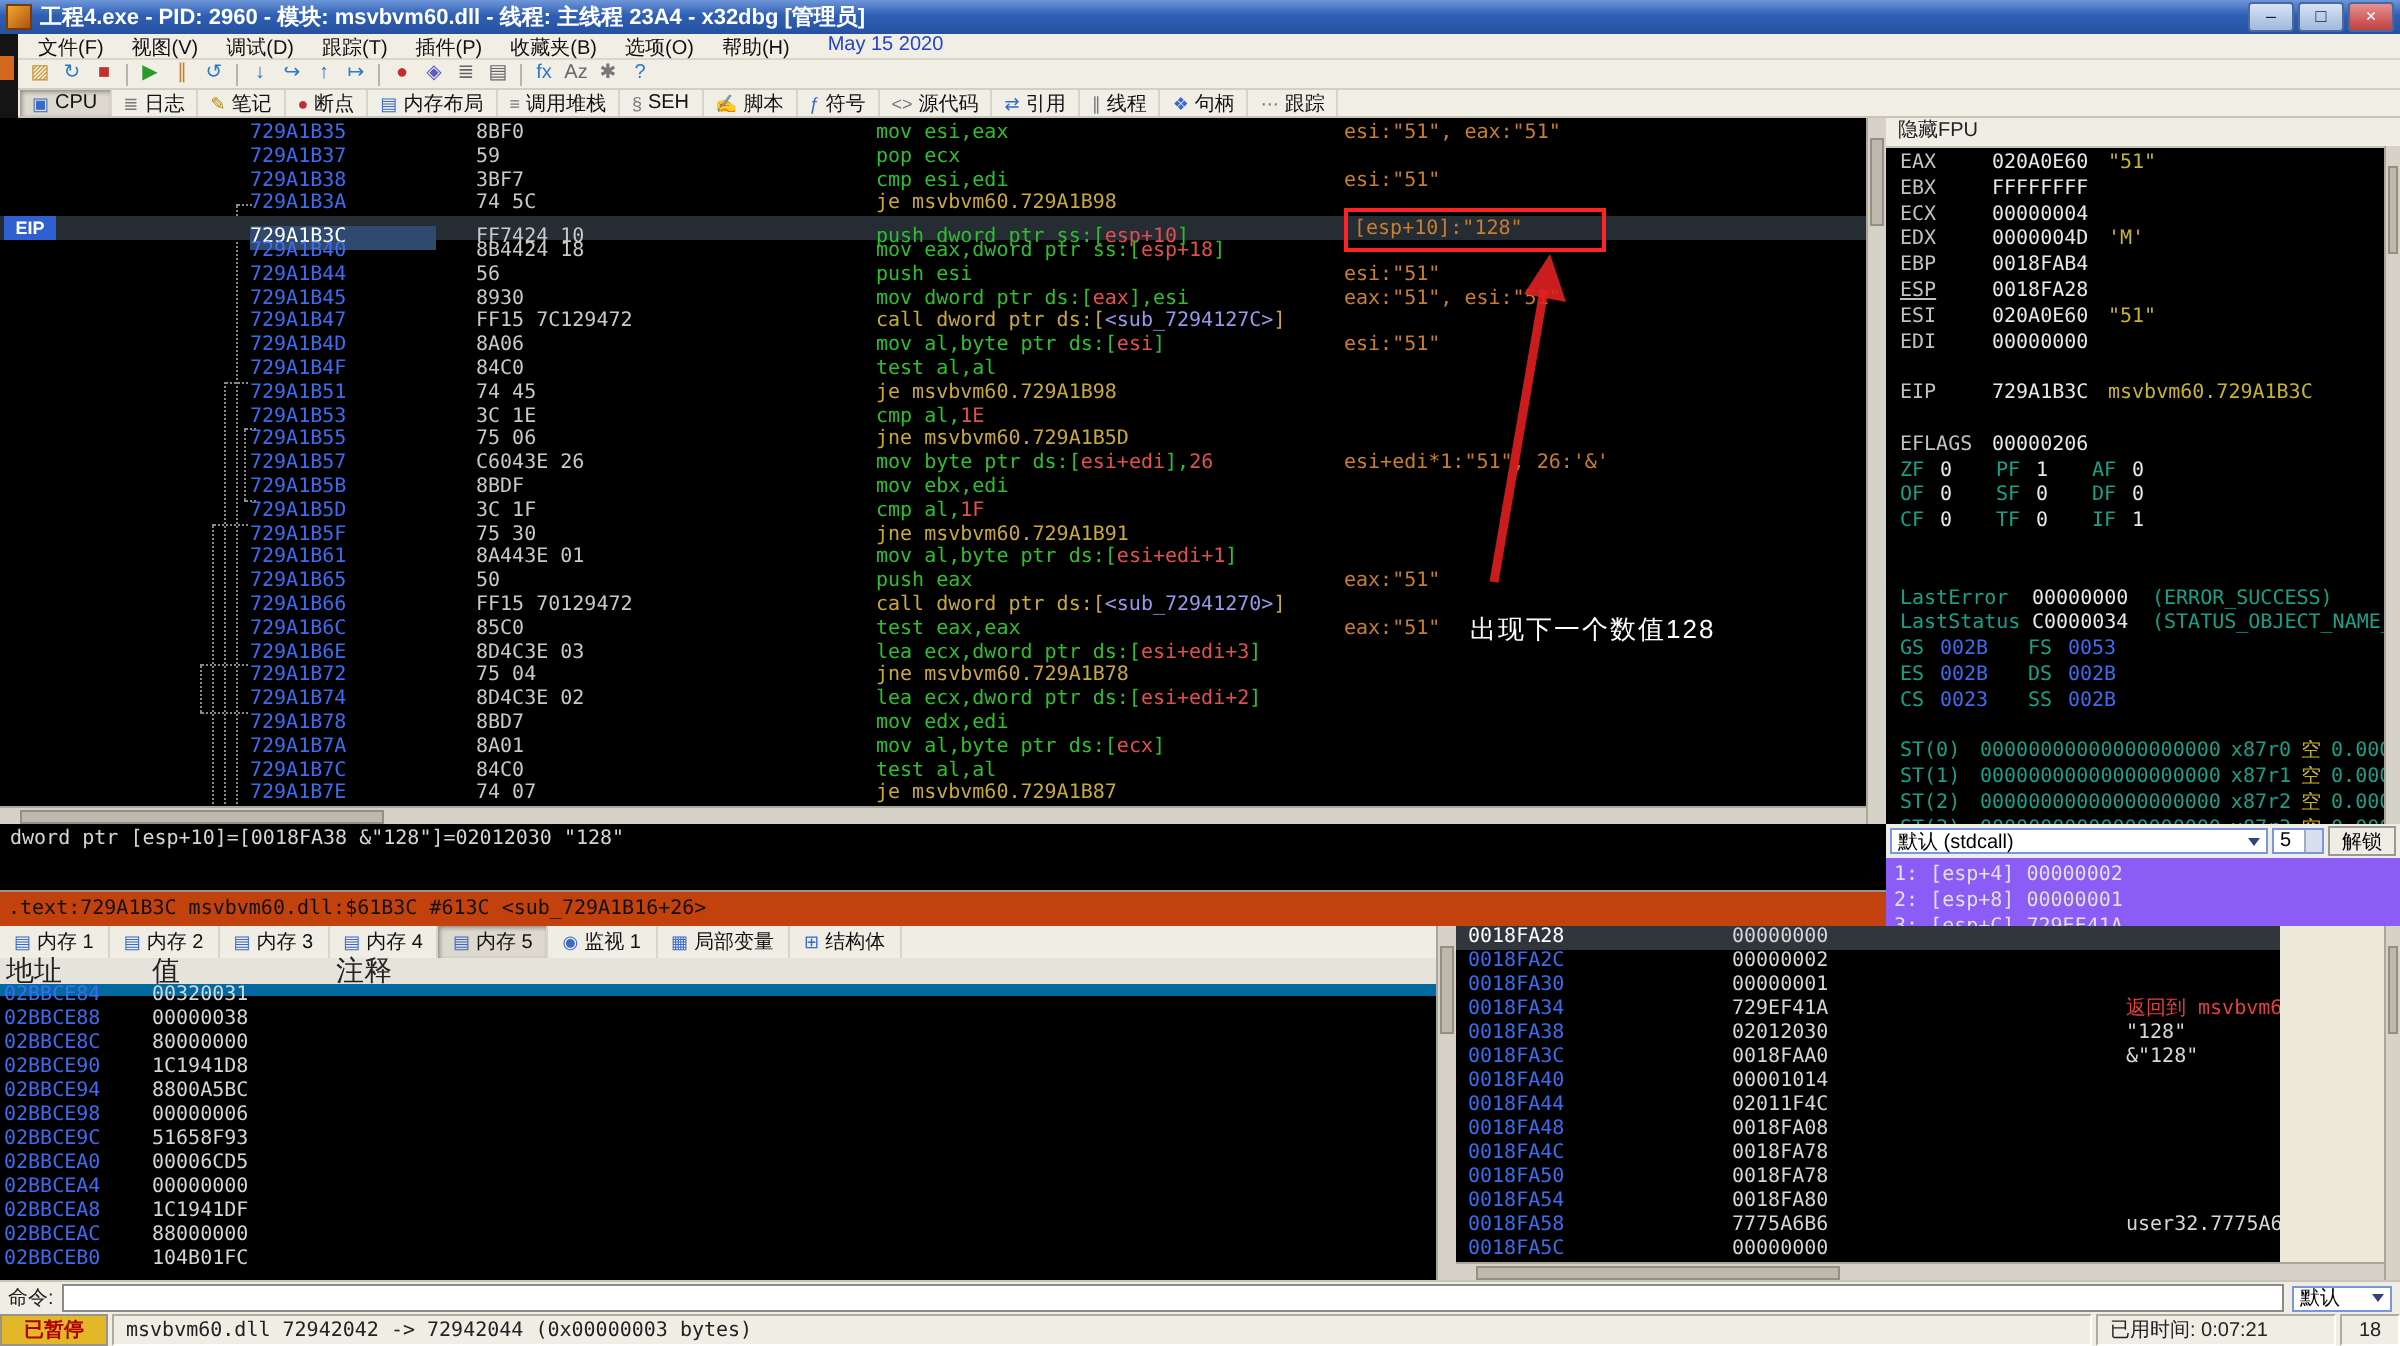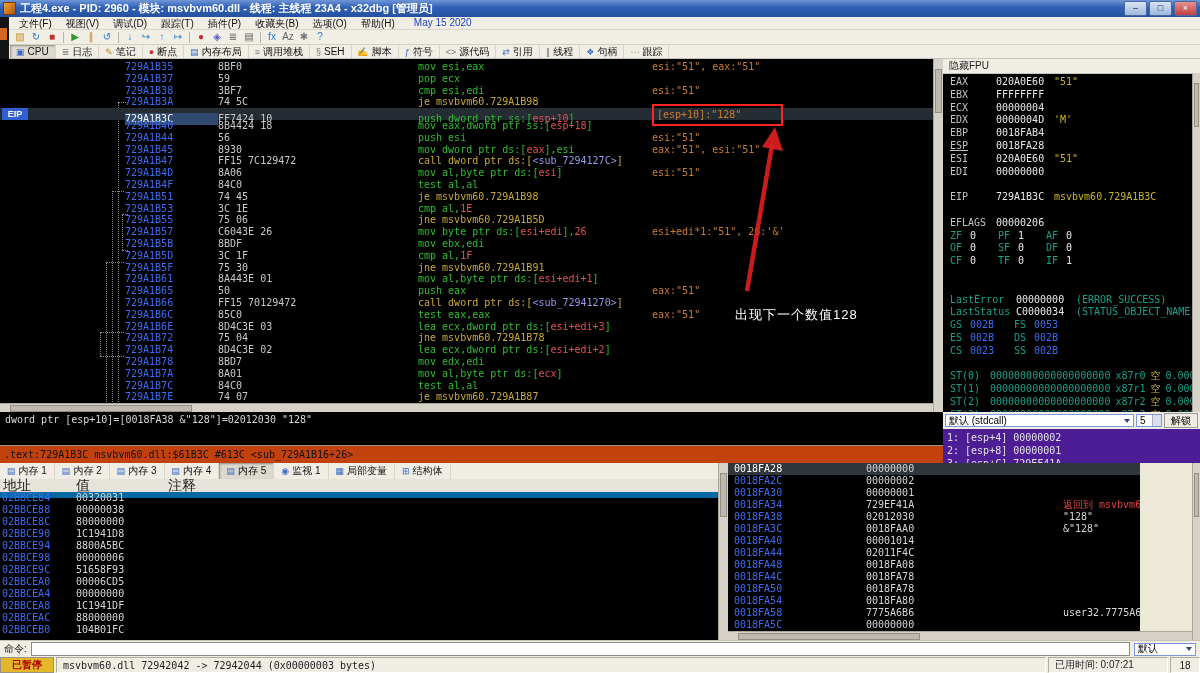--- a/index.html
+++ b/index.html
@@ -40,21 +40,21 @@
 
   
   .main{position:absolute;top:59px;left:0;width:1200px;height:353px;}
   .disasm{position:absolute;left:0;top:0;width:933px;height:353px;background:#000;overflow:hidden;
     font-family:"DejaVu Sans Mono",monospace;font-size:10px;}
   #drows{position:absolute;top:2px;left:0;right:0;}
   .drow{height:11.8px;line-height:11.8px;white-space:nowrap;}
   .drow.sel{background:#262C33;}
   .a{display:inline-block;width:93px;margin-left:125px;color:var(--c-addr,#3E6CF0);}
   .drow.sel .a{color:#FFFFFF;background:#2F4A6E;}
-  .b{display:inline-block;width:200px;color:#C9C9C9;}
+  .b{display:inline-block;width:200px;color:#C9C9C9;margin-left:20px;}
   .i{display:inline-block;width:234px;}
   .i-op{color:var(--c-green,#2FBE2F);}
   .i-jmp,.i-call{color:var(--c-gold,#C9A93A);}
   .mem,.imm{color:var(--c-red,#E05050);}
   .sym{color:var(--c-violet,#9898EC);}
   .c{color:var(--c-comment,#C87E2E);}
   .c.boxed{display:inline-block;border:2px solid var(--c-boxred,#FF2323);padding:3px 40px 3px 3px;
     position:relative;top:-4px;z-index:3;}
   .jline{position:absolute;border-left:1px dotted #8A8A8A;width:0;}
   .jstub{position:absolute;border-top:1px dotted #8A8A8A;height:0;}
@@ -98,21 +98,21 @@
   .pad{margin-left:5px;margin-top:48px;}
 
   
   .infobox{position:absolute;top:412px;left:0;width:943px;height:33px;background:#000;color:#D6D6D6;
     font-family:"DejaVu Sans Mono",monospace;font-size:10px;padding:2px 5px;box-sizing:border-box;}
   .addrline{position:absolute;top:445px;left:0;width:943px;height:18px;background:#c2410c;
     border-top:1px solid #9A968A;color:#111;font-family:"DejaVu Sans Mono",monospace;font-size:10px;
     line-height:17px;padding-left:4px;box-sizing:border-box;}
 
   
-  .args{position:absolute;left:943px;top:412px;width:257px;height:51px;background:#4c1d95;}
+  .args{position:absolute;left:943px;top:412px;width:257px;height:51px;background:#8b5cf6;}
   .args-controls{height:17px;background:#EFEDE4;display:flex;align-items:center;gap:2px;
     padding:0 2px;box-sizing:border-box;}
   .combo{background:#FFF;border:1px solid #7A96DF;height:13px;display:flex;align-items:center;
     font-size:10px;padding:0 3px;box-sizing:border-box;}
   .caret{width:0;height:0;border-left:3px solid transparent;border-right:3px solid transparent;
     border-top:4px solid #334477;margin-left:auto;}
   .args .combo{flex:1;}
   .spin{background:#FFF;border:1px solid #7A96DF;height:13px;width:26px;font-size:10px;display:flex;
     align-items:center;padding-left:3px;position:relative;box-sizing:border-box;}
   .spin-btns{position:absolute;right:0;top:0;bottom:0;width:8px;background:#D8E0F0;border-left:1px solid #AAB;}
@@ -151,21 +151,21 @@
   .scom.red{color:#E04040;}
   .stack-hsb{left:728px;top:168px;width:464px;height:9px;}
   .stack-sb{left:1192px;top:0;width:8px;height:177px;}
 
   
   .cmdrow{position:absolute;top:640px;left:0;width:1200px;height:17px;background:#EFEDE4;
     border-top:1px solid #C8C4B8;display:flex;align-items:center;gap:4px;padding:0 4px;
     box-sizing:border-box;font-size:10px;}
   .cmdlabel{color:#222;}
   .cmdinput{flex:1;height:12px;border:1px solid #8A8A8A;background:#FFF;font-size:10px;padding:0 2px;}
-  .cmdcombo{width:62px;gap:12px;}
+  .cmdcombo{width:50px;gap:12px;}
   .statusbar{position:absolute;top:657px;left:0;width:1200px;height:16px;background:#EFEDE4;
     display:flex;align-items:stretch;font-size:10px;}
   .badge{width:54px;background:#E2B828;color:#B00000;font-weight:bold;display:flex;align-items:center;
     justify-content:center;border:1px solid #99948A;box-sizing:border-box;}
   .sbmsg{flex:1;display:flex;align-items:center;padding-left:6px;border:1px solid;
     border-color:#B0ACA0 #FFF #FFF #B0ACA0;margin-left:2px;color:#222;
     font-family:"DejaVu Sans Mono",monospace;}
   .sbtime{width:112px;display:flex;align-items:center;padding-left:6px;border:1px solid;
     border-color:#B0ACA0 #FFF #FFF #B0ACA0;margin-left:2px;color:#222;}
   .sbextra{width:28px;display:flex;align-items:center;justify-content:center;border:1px solid;

